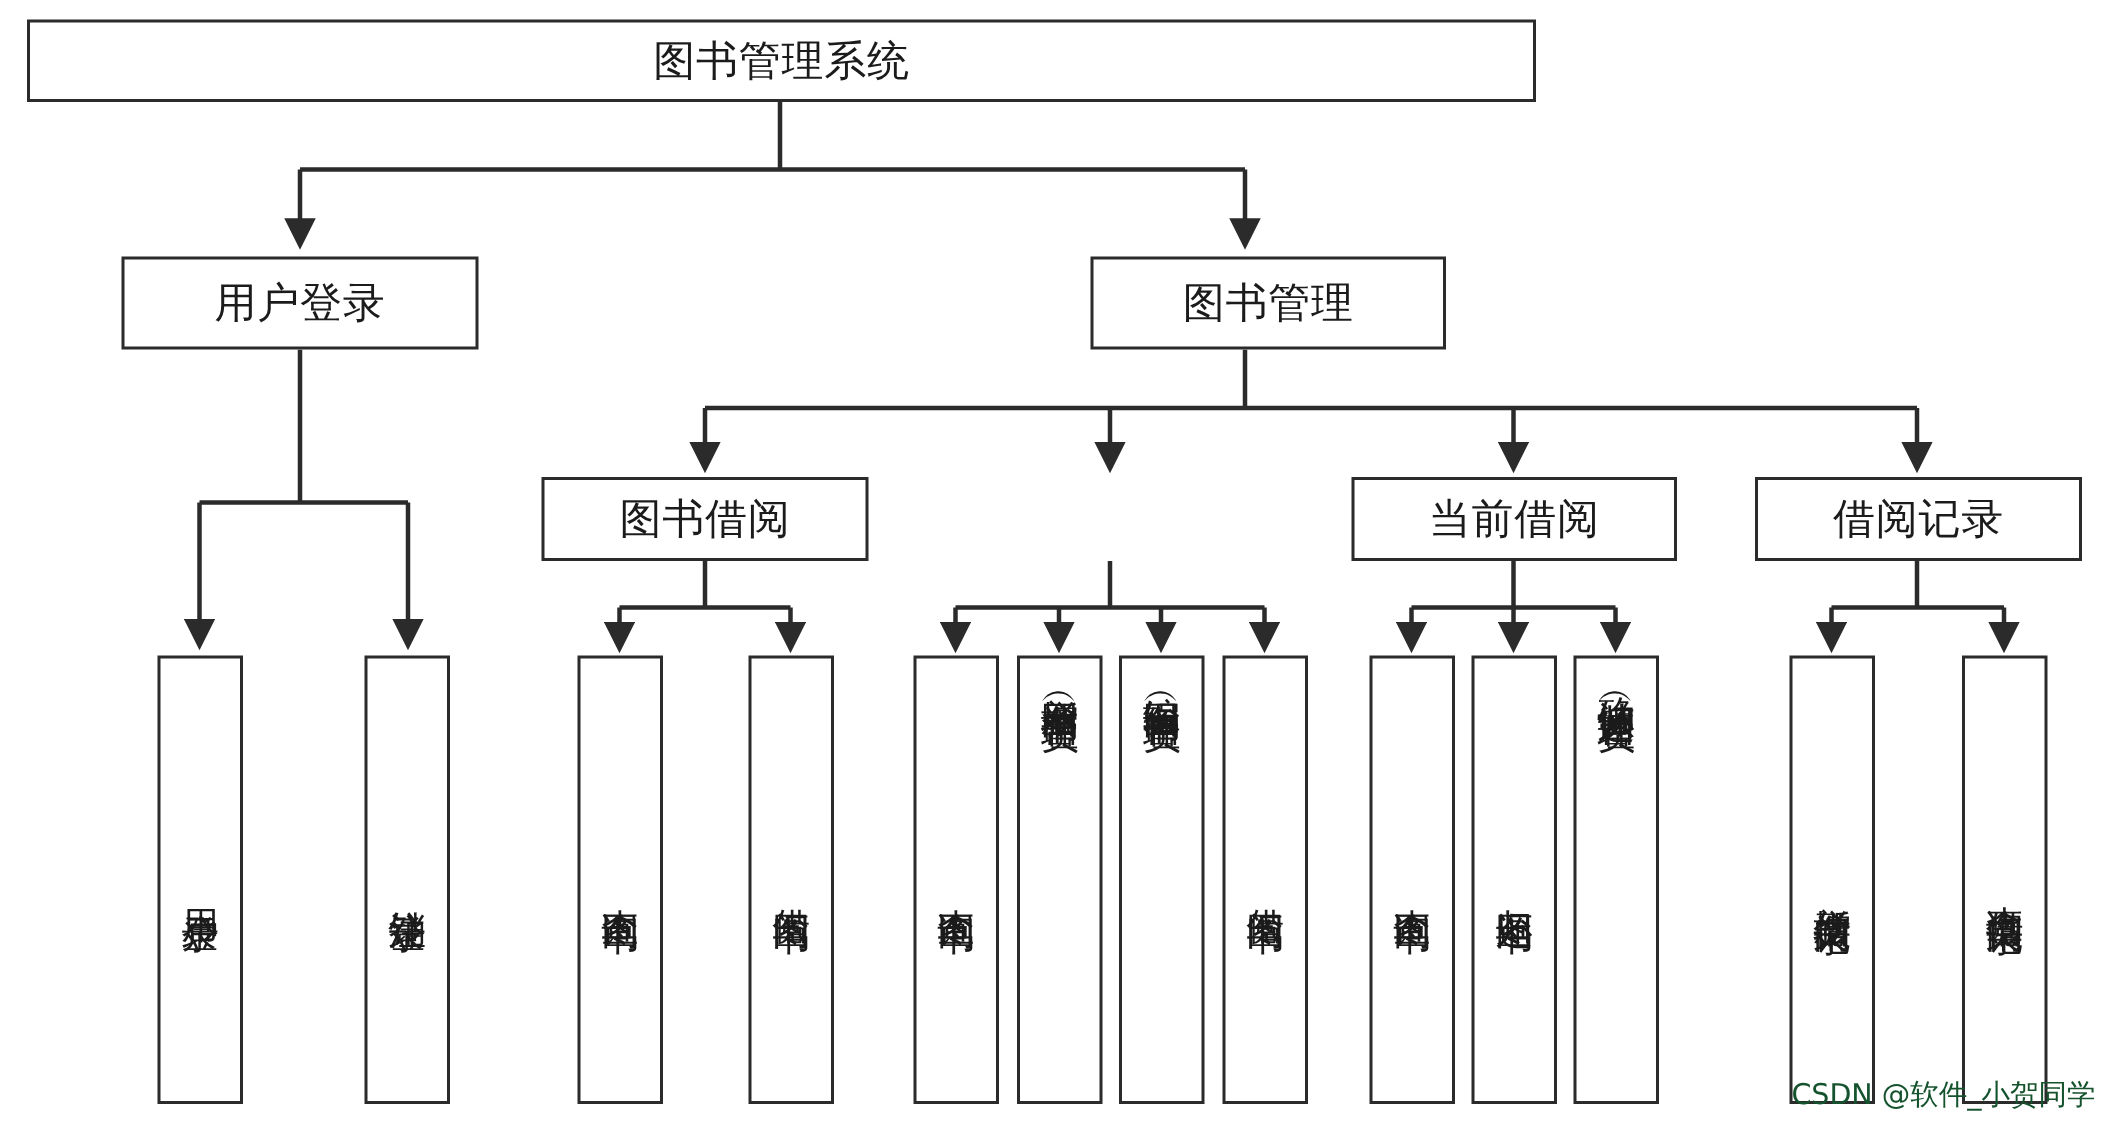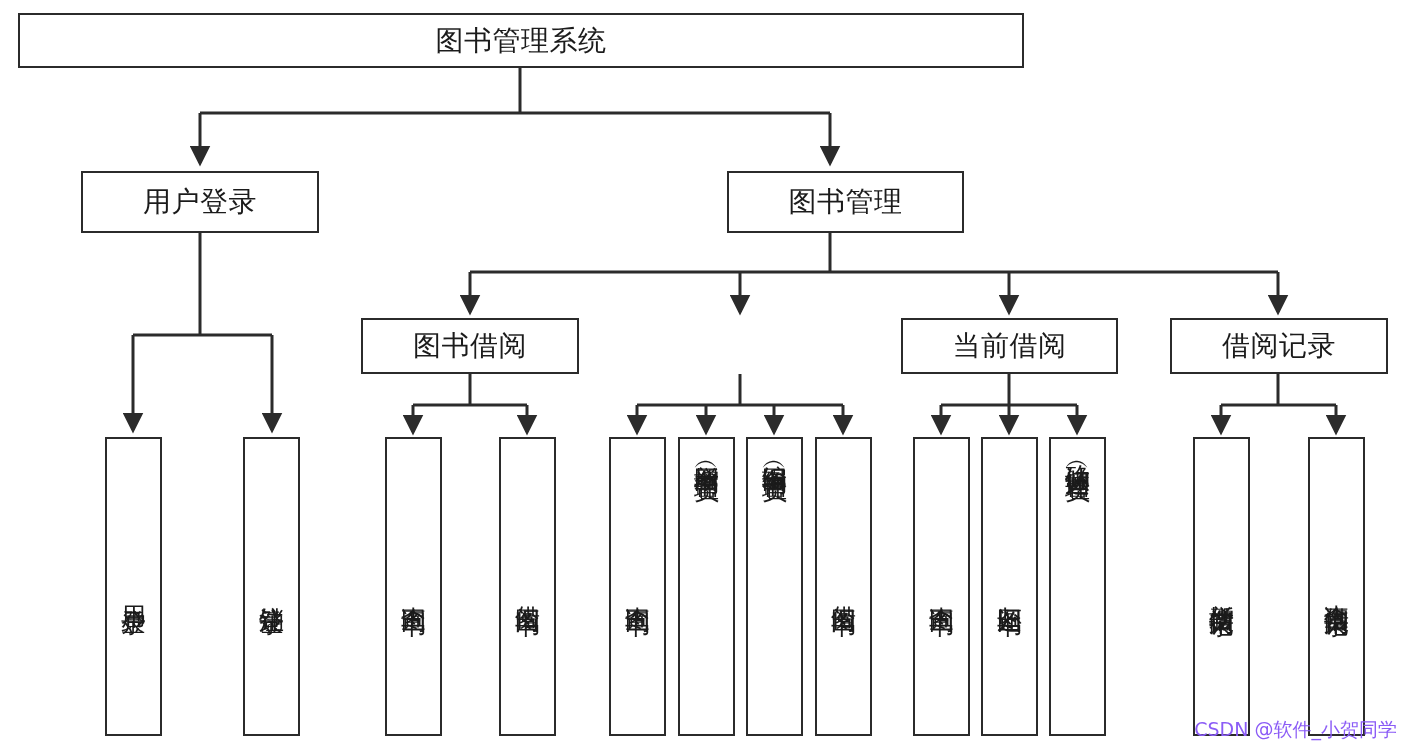--- a/index.html
+++ b/index.html
@@ -61,21 +61,21 @@
   }
   .node.vertical.mid .label {
     margin-top: auto;
     margin-bottom: auto;
   }
   .watermark {
     position: absolute;
     right: 8px;
     bottom: 4px;
     font-size: 19px;
-    color: #8b5cf6;
+    color: #14532d;
     white-space: nowrap;
     pointer-events: none;
   }
 </style>
 </head>
 <body>
 
 <div id="diagram-root">
 
   <svg class="connectors" viewBox="0 0 1405 747" xmlns="http://www.w3.org/2000/svg">

